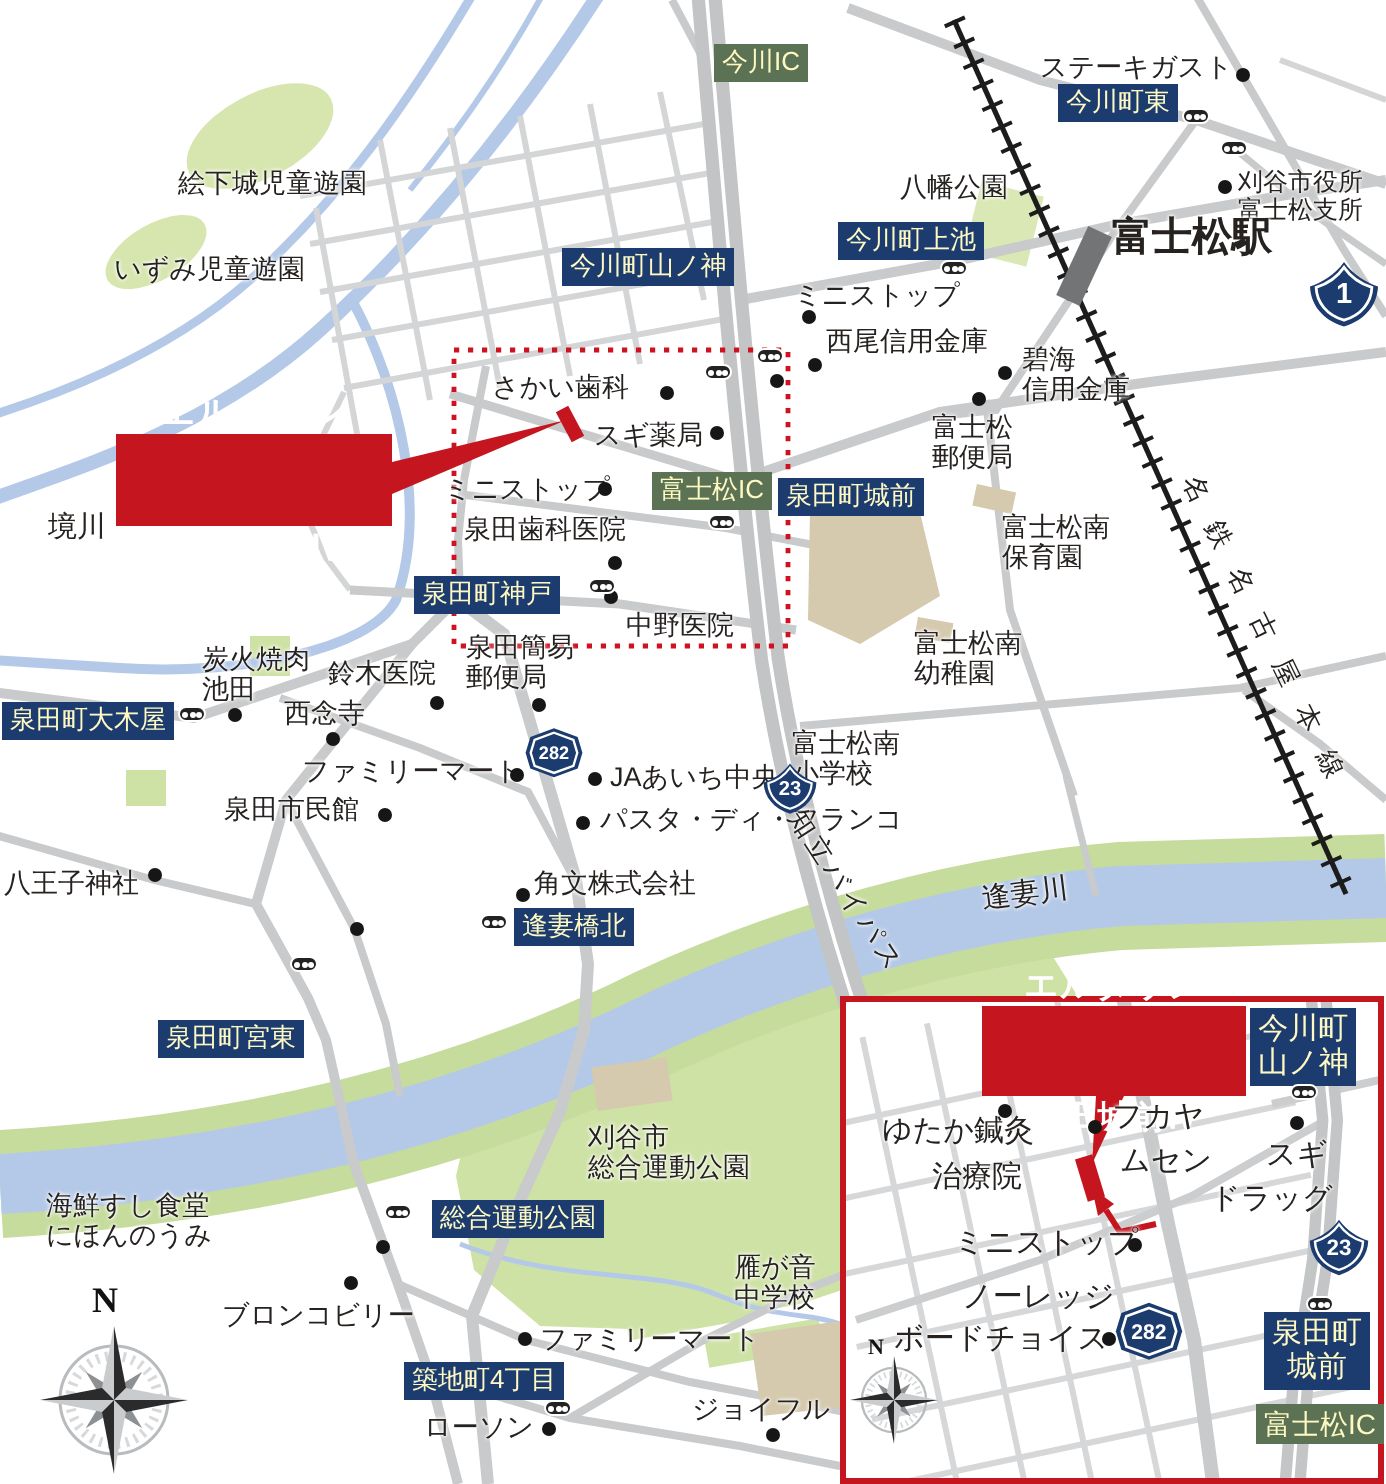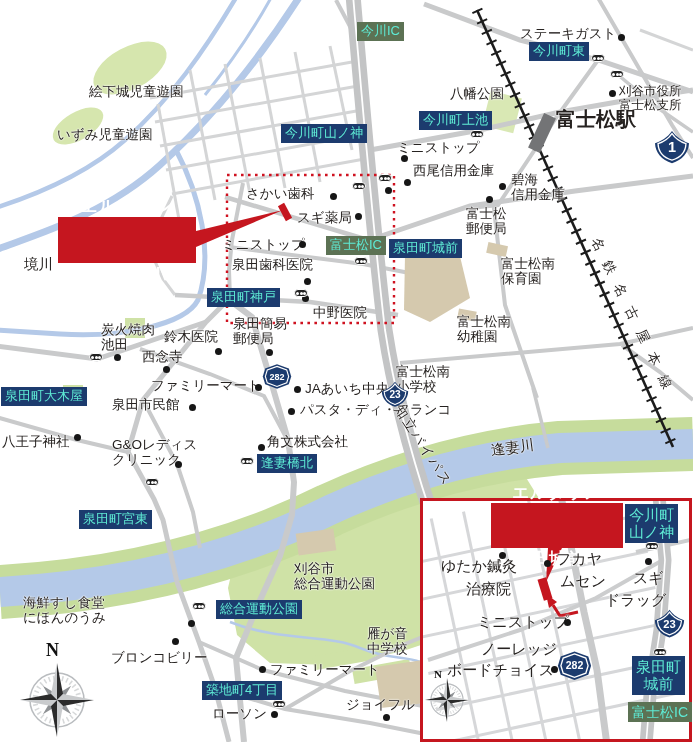--- a/index.html
+++ b/index.html
@@ -3,21 +3,21 @@
 <meta charset="utf-8">
 <style>
   html,body{margin:0;padding:0;background:#fff;}
   #stage{position:relative;width:693px;height:742px;background:#fff;overflow:hidden;
          font-family:"Liberation Sans",sans-serif;color:#262220;}
   #geo,#labels{position:absolute;left:0;top:0;}
   #labels{width:693px;height:742px;}
   .lbl{position:absolute;font-size:13.5px;line-height:1.12;white-space:nowrap;color:#262220;
        transform-origin:0 0;text-shadow:0 0 2px #fff,0 0 2px #fff,0 0 1px #fff;}
   .dot{position:absolute;width:7px;height:7px;border-radius:50%;background:#161616;}
-  .badge{position:absolute;color:#5eead4;font-size:13px;line-height:1.15;padding:2px 4px;
+  .badge{position:absolute;color:#fef9c3;font-size:13px;line-height:1.15;padding:2px 4px;
          white-space:nowrap;text-align:center;text-shadow:none;}
   .badge.navy{background:#1c3b6e;}
   .badge.green{background:#5c7254;}
   .light{position:absolute;width:14px;height:8px;background:#222;border:1px solid #fff;
          border-radius:4px;display:flex;align-items:center;justify-content:space-evenly;box-sizing:border-box;}
   .light i{width:3px;height:3px;background:#fff;border-radius:50%;display:block;}
   .shield{position:absolute;}
   .redbox{position:absolute;background:#c5161f;color:#fff;text-align:center;font-weight:bold;
           font-family:"Liberation Serif",serif;display:flex;flex-direction:column;justify-content:center;
           letter-spacing:1px;gap:44px;}
@@ -305,24 +305,20 @@
       </div>
       <div class="dot" style="left: 188.5px; top: 403.5px;"></div>
       <div class="lbl" style="left: 300px; top: 402px;">
         <div>パスタ・ディ・フランコ</div>
       </div>
       <div class="dot" style="left: 287.5px; top: 407.5px;"></div>
       <div class="lbl" style="left: 2px; top: 434px;">
         <div>八王子神社</div>
       </div>
       <div class="dot" style="left: 73.5px; top: 433.5px;"></div>
-      <div class="lbl" style="left: 112px; top: 437px;">
-        <div>G&amp;Oレディス</div>
-        <div>クリニック</div>
-      </div>
       <div class="dot" style="left: 174.5px; top: 460.5px;"></div>
       <div class="lbl" style="left: 267px; top: 434px;">
         <div>角文株式会社</div>
       </div>
       <div class="dot" style="left: 257.5px; top: 443.5px;"></div>
       <div class="lbl" style="left: 404px; top: 402px; transform: rotate(57deg); letter-spacing: 2px;">
         <div>知立バイパス</div>
       </div>
       <div class="lbl" style="left: 490px; top: 442px; font-size: 14.5px; transform: rotate(-7deg);">
         <div>逢妻川</div>
@@ -423,21 +419,21 @@
       </div>
       <div class="badge navy" style="left: 419px; top: 111px;">
         <div>今川町上池</div>
       </div>
       <div class="badge navy" style="left: 389px; top: 239px;">
         <div>泉田町城前</div>
       </div>
       <div class="badge navy" style="left: 207px; top: 288px;">
         <div>泉田町神戸</div>
       </div>
-      <div class="badge navy" style="left: 1px; top: 351px; margin-top: 36px;">
+      <div class="badge navy" style="left: 1px; top: 351px;">
         <div>泉田町大木屋</div>
       </div>
       <div class="badge navy" style="left: 257px; top: 454px;">
         <div>逢妻橋北</div>
       </div>
       <div class="badge navy" style="left: 79px; top: 491px; margin-top: 19px;">
         <div>泉田町宮東</div>
       </div>
       <div class="badge navy" style="left: 216px; top: 600px;">
         <div>総合運動公園</div>

